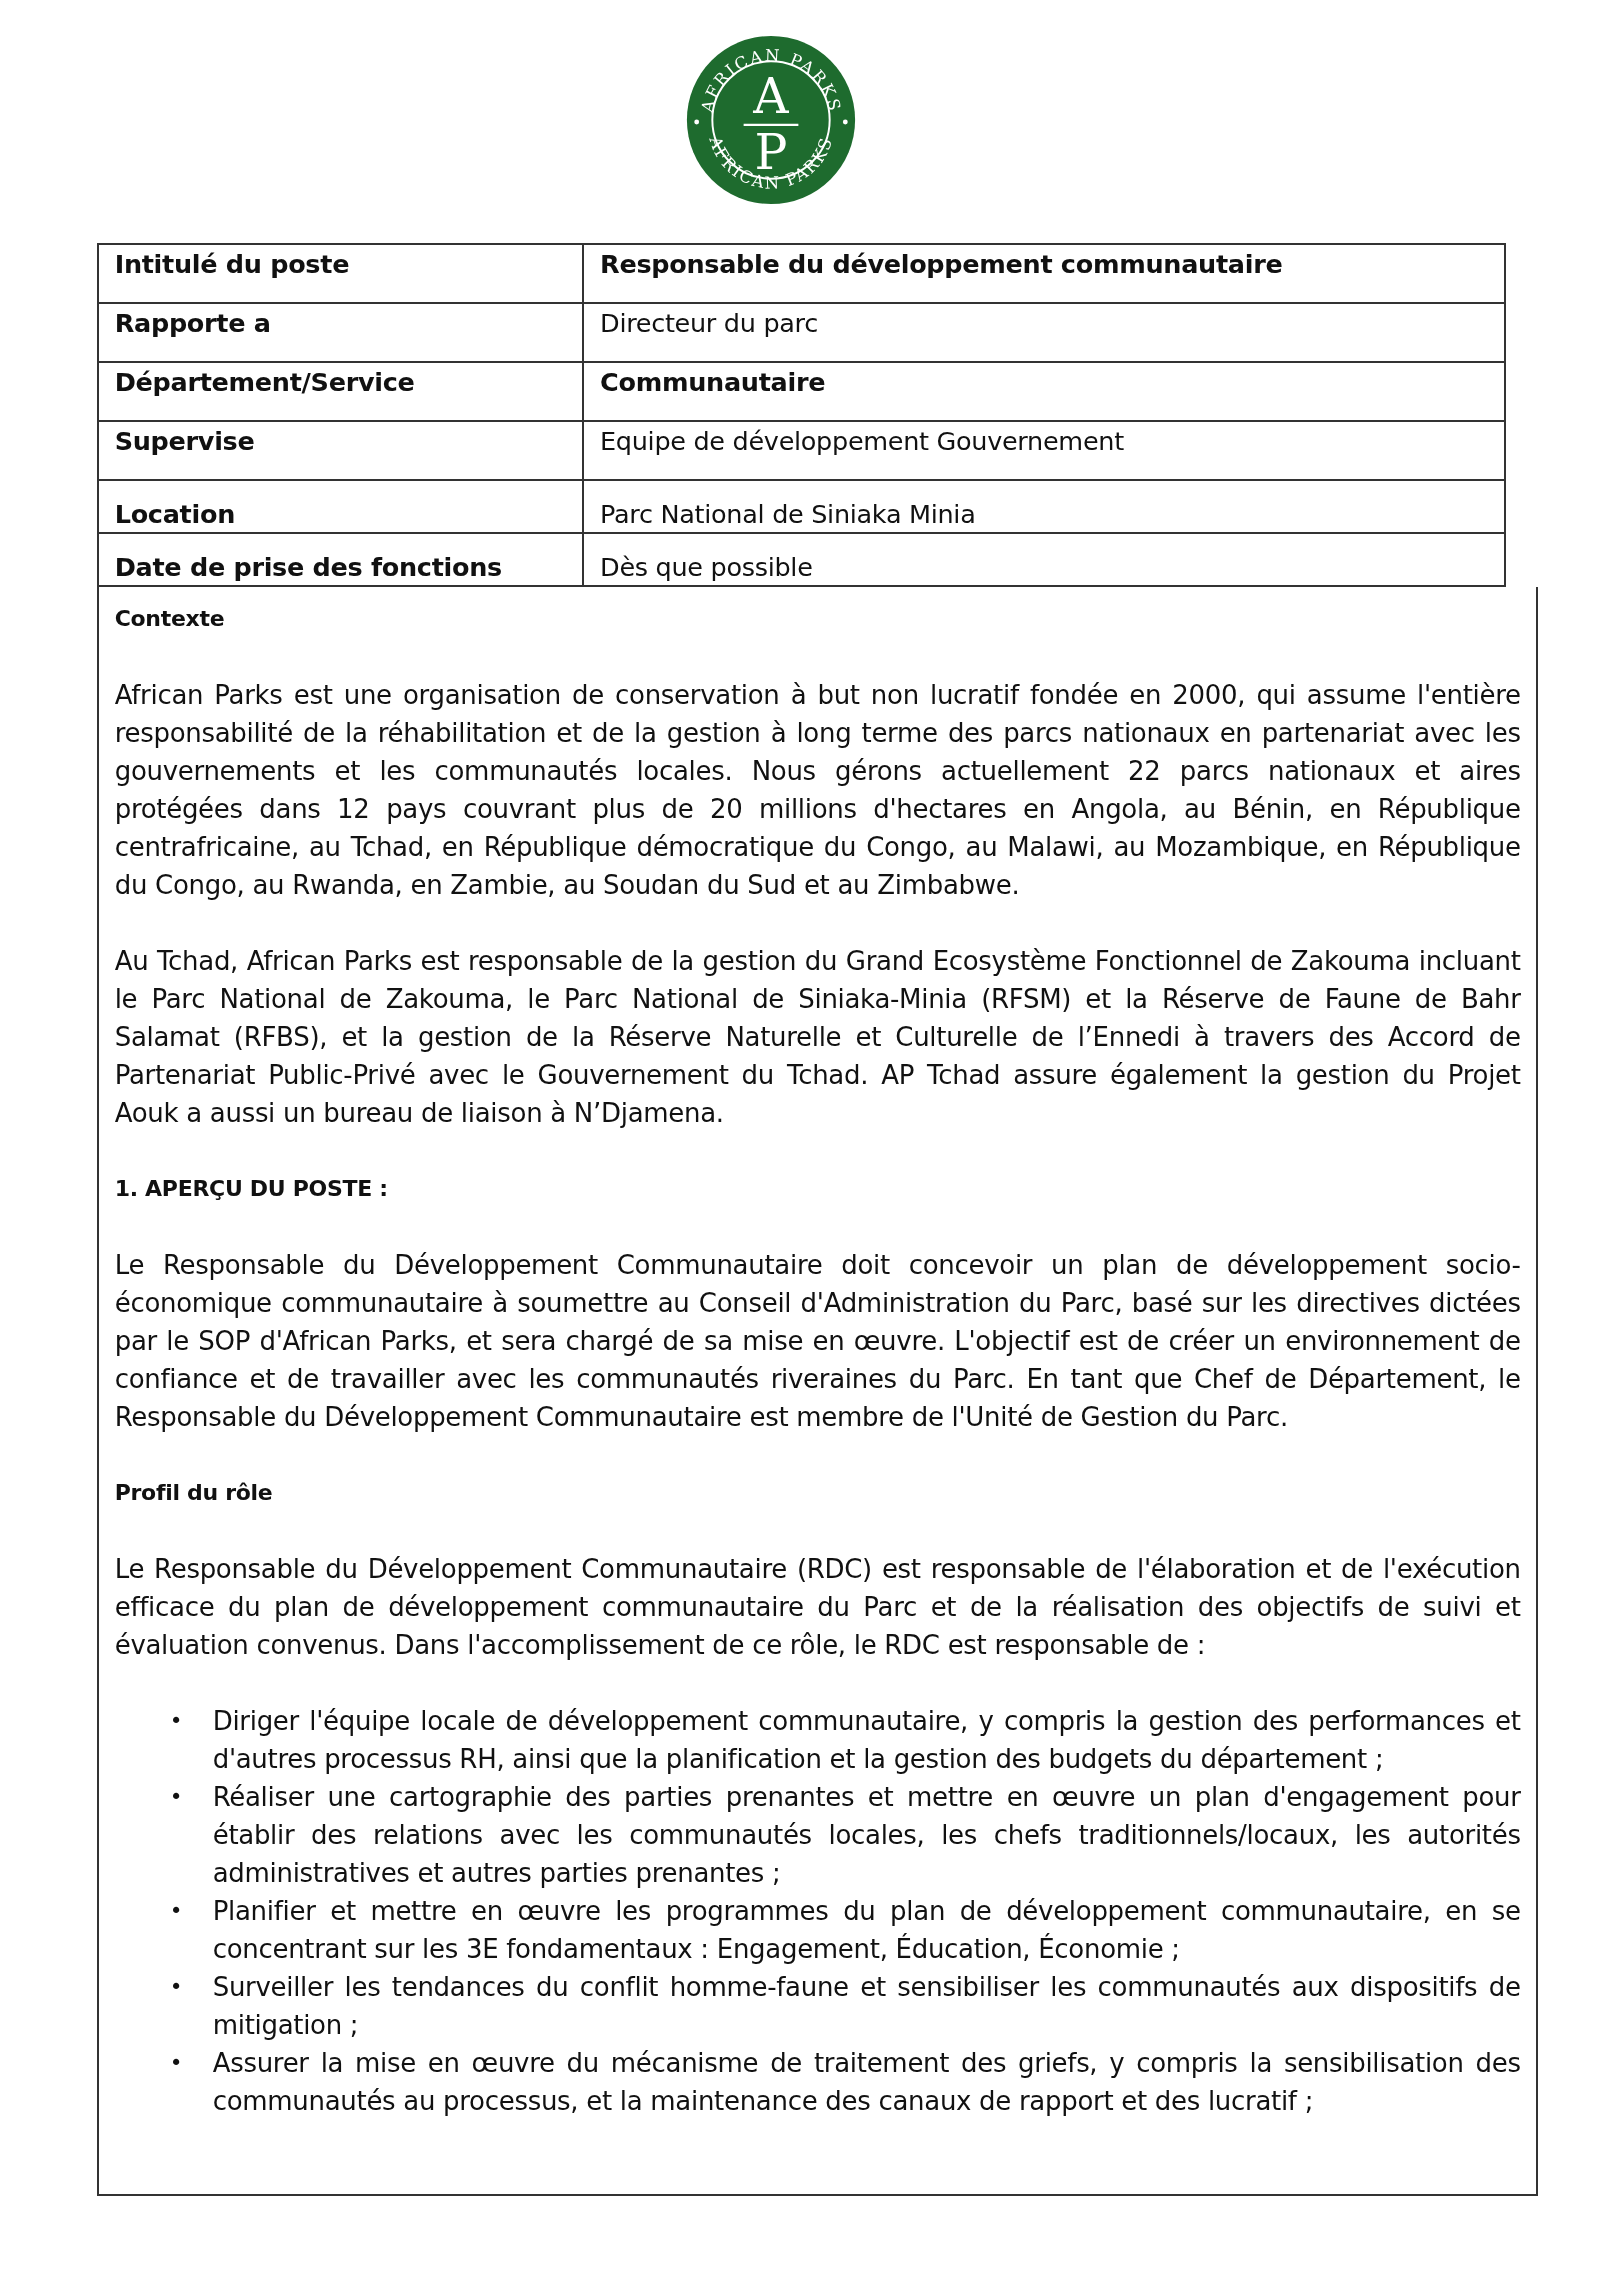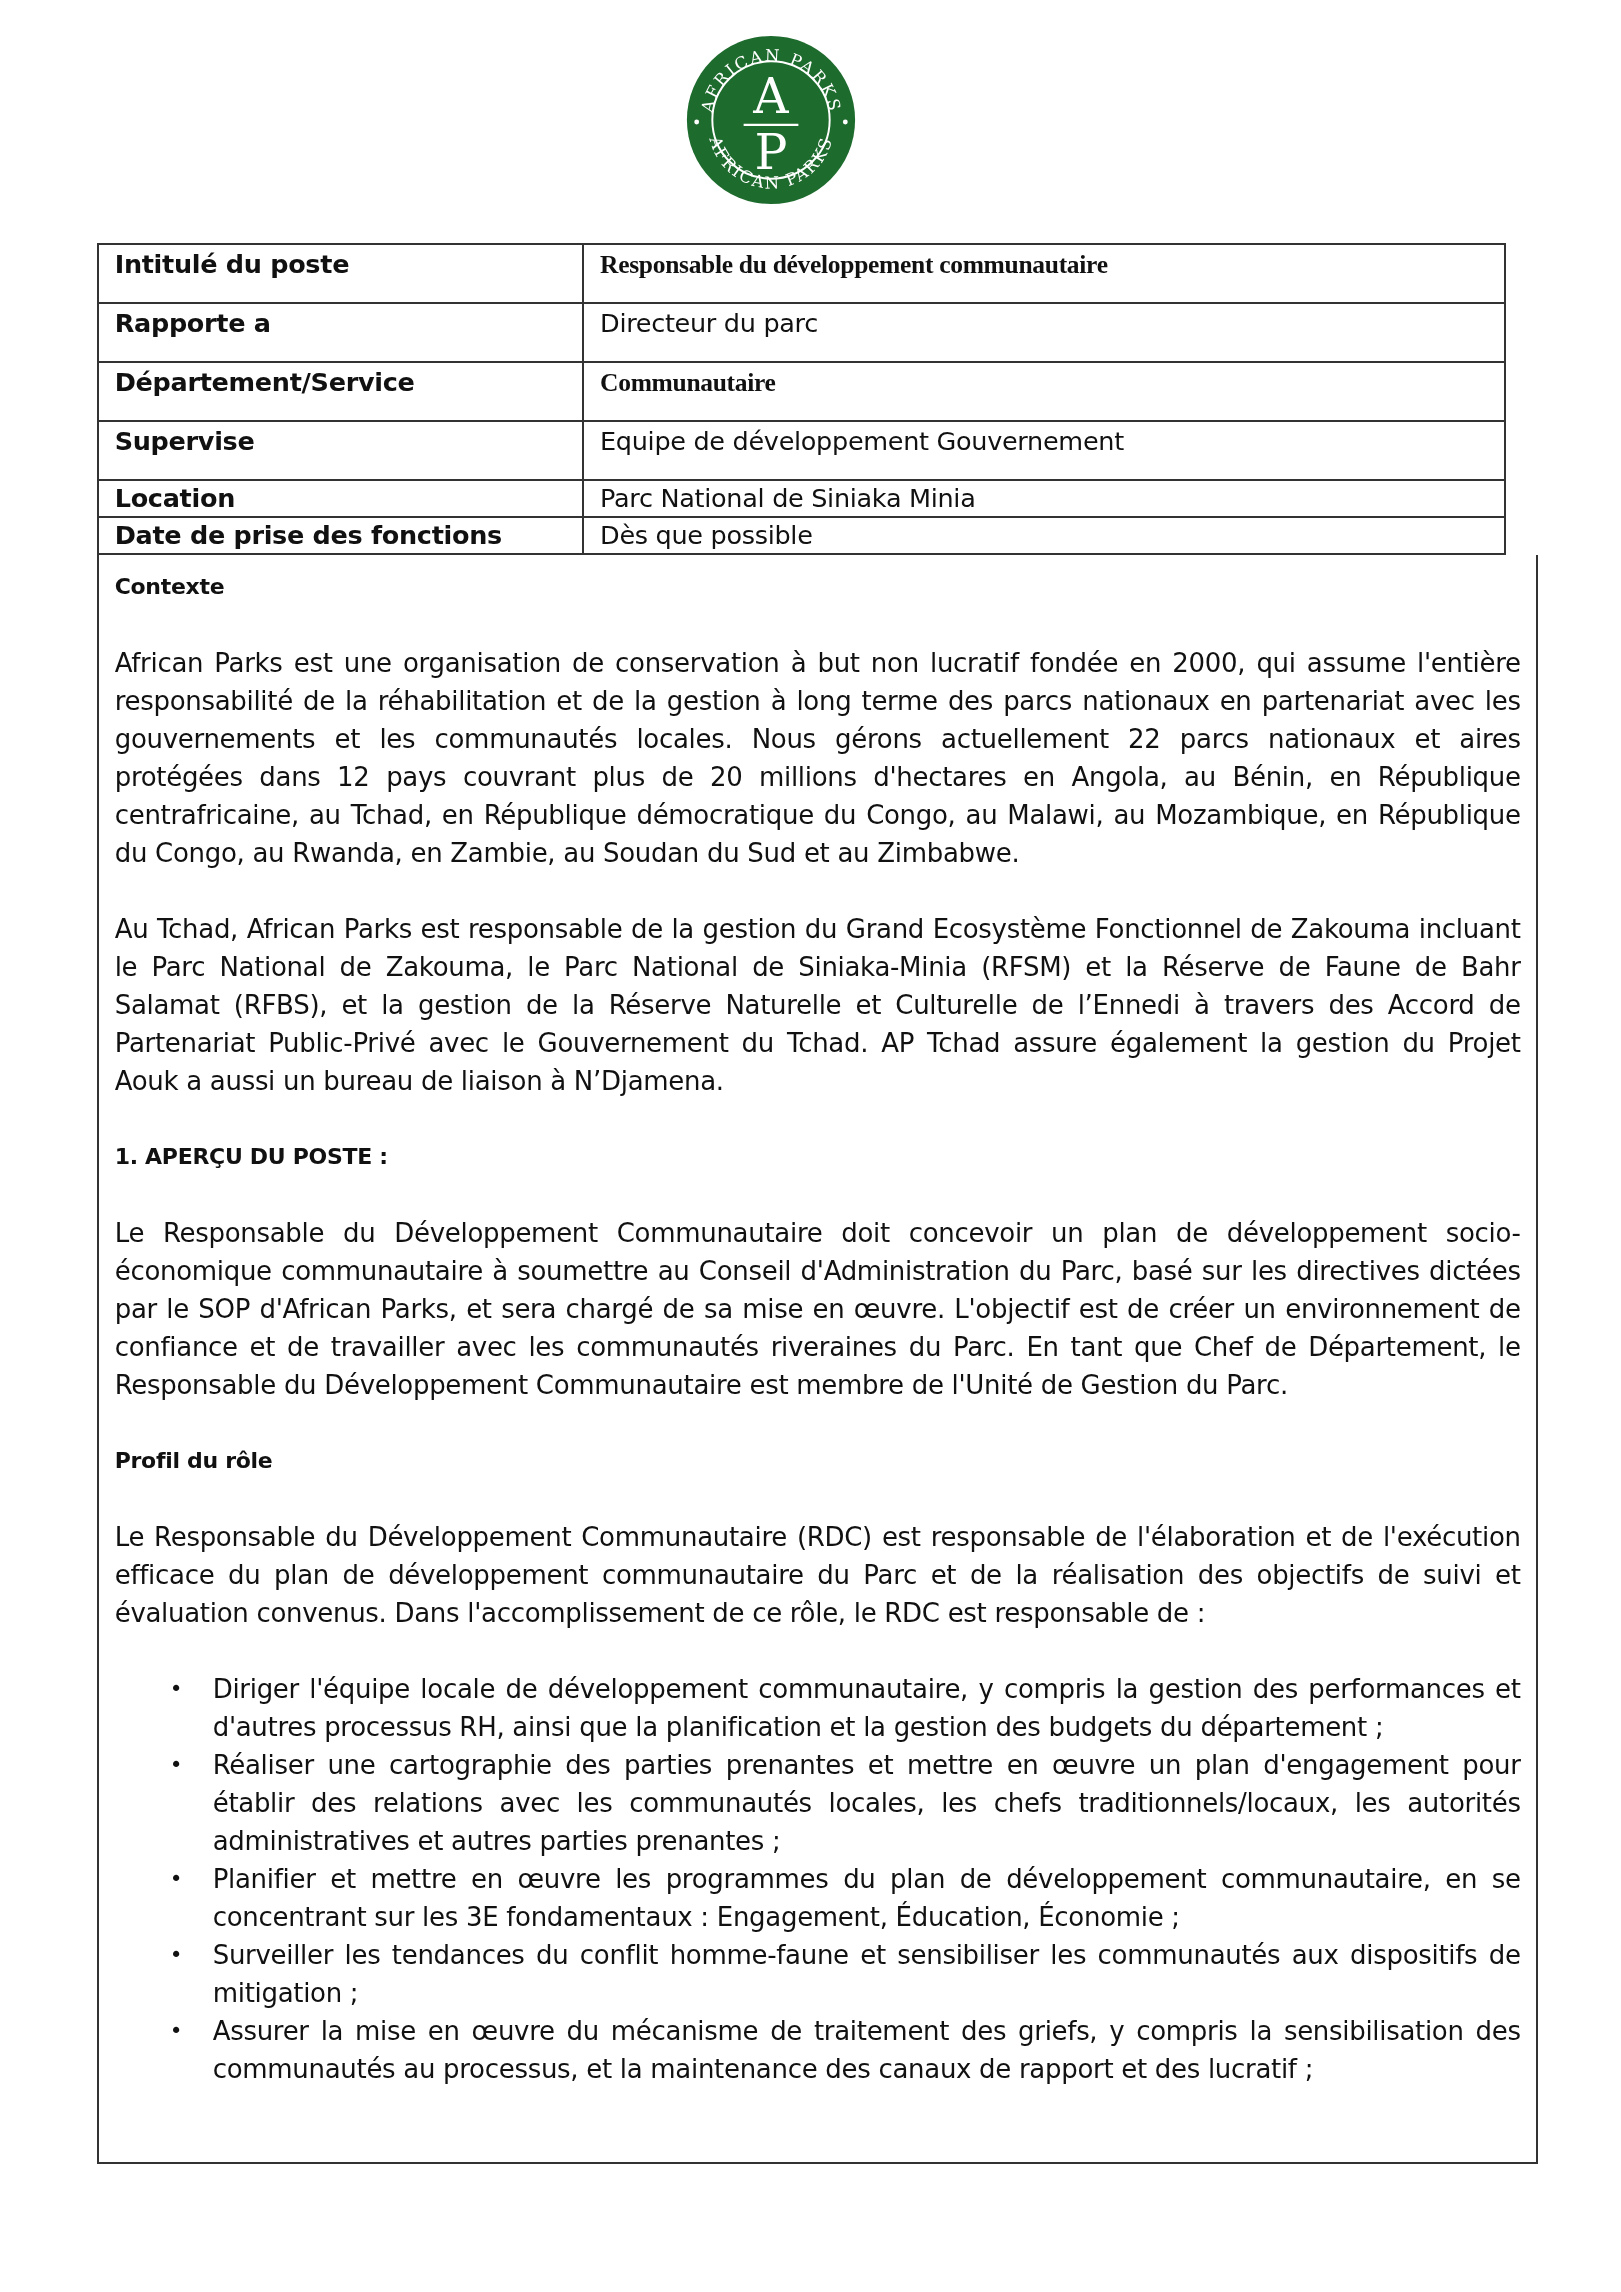--- a/index.html
+++ b/index.html
@@ -7,22 +7,22 @@
            font-family: "DejaVu Sans", sans-serif; color: #111; }
     .logo { position: absolute; left: 683px; top: 32px; width: 176px; height: 176px; }
     .logo svg { width: 176px; height: 176px; display: block; }
 
     .doc { position: absolute; left: 97px; top: 243px; width: 1409px; }
     table.info { border-collapse: collapse; width: 1409px; table-layout: fixed; }
     table.info td { border: 2px solid #333; vertical-align: top; padding: 3.9px 15.7px 0 15.7px;
                     font-size: 25.5px; line-height: 31px; letter-spacing: -0.3px; }
     table.info td.lbl { width: 452px; font-weight: bold; margin-top: 44px; }
     table.info tr.tall td { height: 53px; }
-    table.info tr.short td { height: 33px; padding-top: 2px; }
-    td.val-bold { font-weight: bold; font-family: Liberation Serif, serif; }
+    table.info tr.short td { height: 33px; padding-top: 18px; }
+    td.val-bold { font-weight: bold; }
 
     .body-box { border: 2px solid #333; border-top: none; width: 1406px;
                 padding: 13.7px 15.7px 3.9px 15.7px; box-sizing: content-box; height: 1590px; }
     .body-box h2 { font-size: 22px; font-weight: bold; margin: 0; line-height: 38px; letter-spacing: -0.3px; }
     .body-box p { font-size: 26px; line-height: 38px; margin: 0; text-align: justify;
                   letter-spacing: -0.3px; word-spacing: 0px; }
     .gap { height: 38px; }
     ul.resp { list-style: none; margin: 0; padding: 0; }
     ul.resp li { position: relative; padding-left: 98px; font-size: 26px; line-height: 38px;
                  text-align: justify; letter-spacing: -0.3px; }

